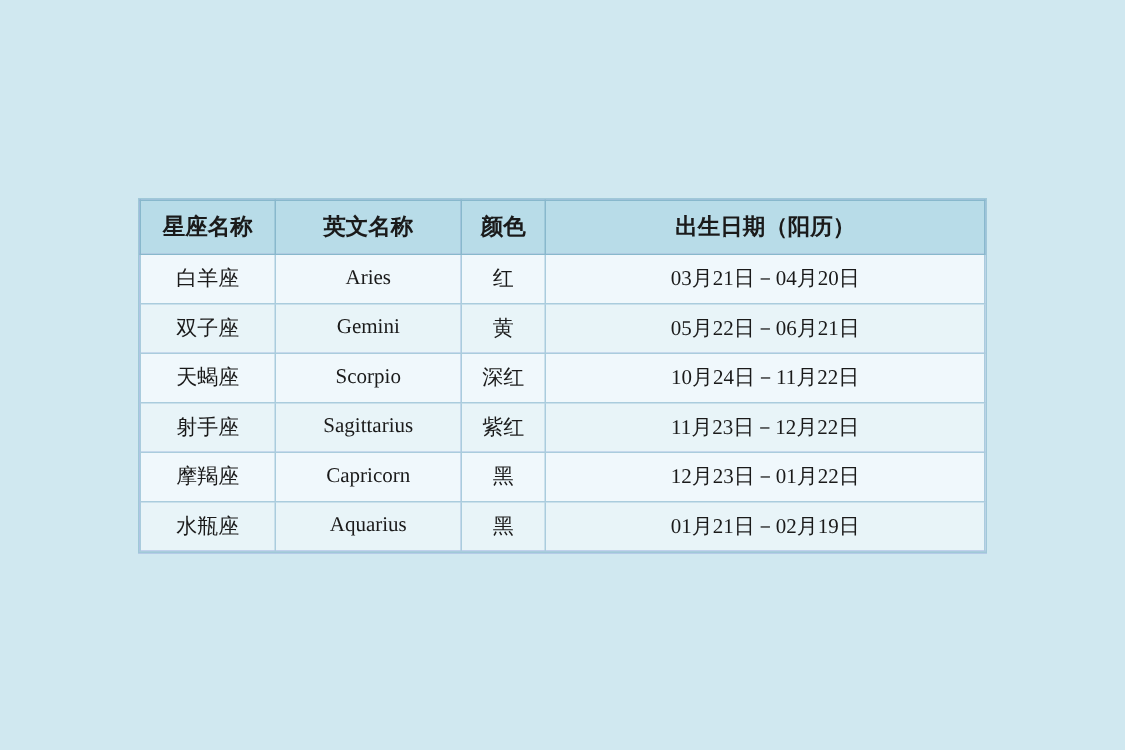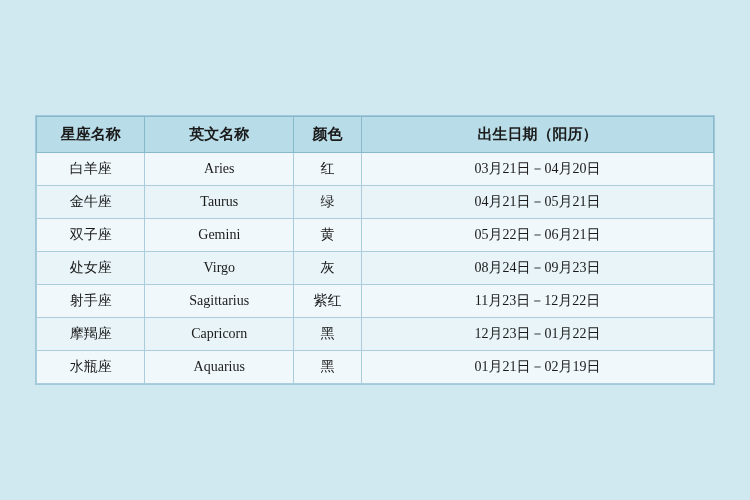--- a/index.html
+++ b/index.html
@@ -15,21 +15,21 @@
       display: flex;
       align-items: center;
       justify-content: center;
       font-family: "SimSun", "宋体", serif;
       overflow: hidden;
     }
 
     .table-container {
       background-color: #c4b5fd;
       border: 1px solid #a0c8d8;
-      width: 680px;
+      width: 566px;
     }
 
     table {
       width: 100%;
       border-collapse: collapse;
     }
 
     thead tr th {
       background-color: #b8dce8;
       border: 1px solid #88b8cc;
@@ -73,36 +73,30 @@
       </tr>
     </thead>
     <tbody id="table-body">
     <tr>
           <td>白羊座</td>
           <td>Aries</td>
           <td>红</td>
           <td>03月21日－04月20日</td>
         </tr>
         <tr>
-          <td>金牛座</td>
-          <td>Taurus</td>
-          <td>绿</td>
-          <td>04月21日－05月21日</td>
-        </tr>
-        <tr>
           <td>双子座</td>
           <td>Gemini</td>
           <td>黄</td>
           <td>05月22日－06月21日</td>
         </tr>
         <tr>
-          <td>处女座</td>
-          <td>Virgo</td>
-          <td>灰</td>
-          <td>08月24日－09月23日</td>
+          <td>天蝎座</td>
+          <td>Scorpio</td>
+          <td>深红</td>
+          <td>10月24日－11月22日</td>
         </tr>
         <tr>
           <td>射手座</td>
           <td>Sagittarius</td>
           <td>紫红</td>
           <td>11月23日－12月22日</td>
         </tr>
         <tr>
           <td>摩羯座</td>
           <td>Capricorn</td>

